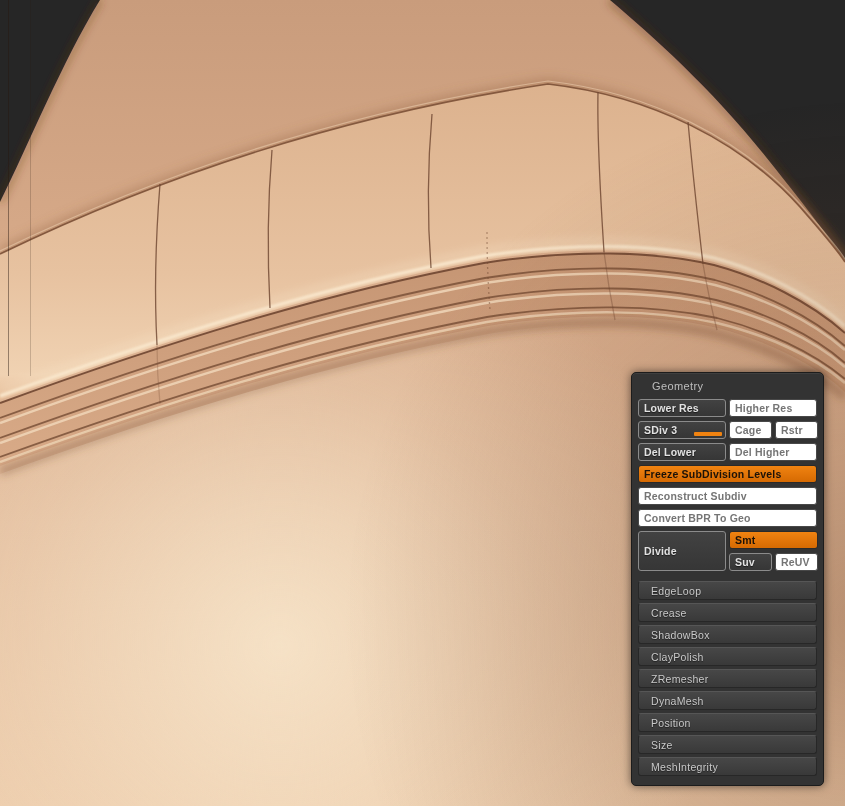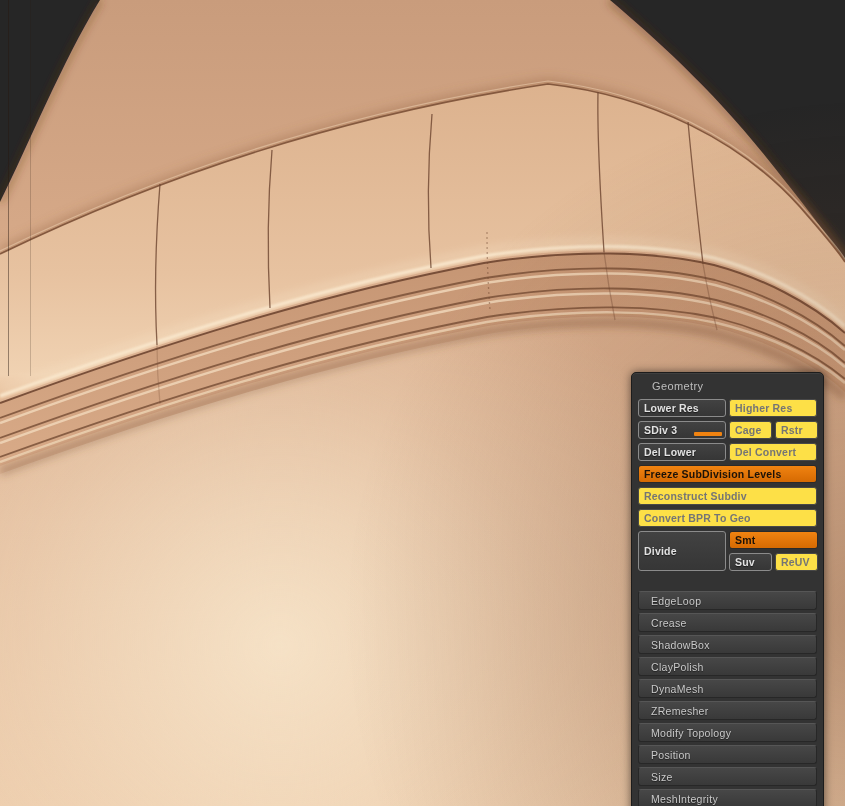--- a/index.html
+++ b/index.html
@@ -32,21 +32,21 @@
     color:#e2e2e2;text-shadow:0 1px 1px rgba(0,0,0,.55);
     background:linear-gradient(#424242,#363636);
     border:1px solid #8b8b8b;
     cursor:pointer;white-space:nowrap;overflow:hidden;
   }
   .btn.w-left{width:88px;flex:none;}
   .btn.flex{flex:1;}
   .btn.small{width:43px;flex:none;}
   .btn.disabled{
     border-color:#484848;color:#757575;text-shadow:none;
-    background:#fde047;cursor:default;
+    background:#ffffff;cursor:default;
   }
   .btn.orange{
     background:linear-gradient(var(--accent,#f08311),var(--accent-dark,#d66a02));
     border-color:#2a2a2a;color:#1c1208;text-shadow:none;
   }
   .btn.tall{height:40px;}
   .divide-right{flex:1;display:flex;flex-direction:column;gap:4px;}
   .slider{position:relative;}
   .slider .fill{
     position:absolute;right:3px;bottom:2px;height:4px;width:32%;
@@ -173,49 +173,48 @@
     <div class="btn w-left slider">
       <span>SDiv 3</span>
       <span class="fill"></span>
     </div>
     <div class="btn small disabled">Cage</div>
     <div class="btn small disabled">Rstr</div>
   </div>
 
   <div class="row">
     <div class="btn w-left">Del Lower</div>
-    <div class="btn flex disabled">Del Convert</div>
+    <div class="btn flex disabled">Del Higher</div>
   </div>
 
   <div class="row">
     <div class="btn flex orange">Freeze SubDivision Levels</div>
   </div>
 
   <div class="row">
     <div class="btn flex disabled">Reconstruct Subdiv</div>
   </div>
 
   <div class="row">
     <div class="btn flex disabled">Convert BPR To Geo</div>
   </div>
 
   <div class="row">
     <div class="btn w-left tall">Divide</div>
     <div class="divide-right">
       <div class="btn orange">Smt</div>
-      <div class="row" style="margin-bottom:16px">
+      <div class="row" style="margin-bottom:6px">
         <div class="btn small">Suv</div>
         <div class="btn small disabled">ReUV</div>
       </div>
     </div>
   </div>
 
   <div class="section-bar">EdgeLoop</div>
   <div class="section-bar">Crease</div>
   <div class="section-bar">ShadowBox</div>
   <div class="section-bar">ClayPolish</div>
+  <div class="section-bar">ZRemesher</div>
   <div class="section-bar">DynaMesh</div>
-  <div class="section-bar">ZRemesher</div>
-  <div class="section-bar">Modify Topology</div>
   <div class="section-bar">Position</div>
   <div class="section-bar">Size</div>
   <div class="section-bar">MeshIntegrity</div>
 </div>
 
 </body></html>

